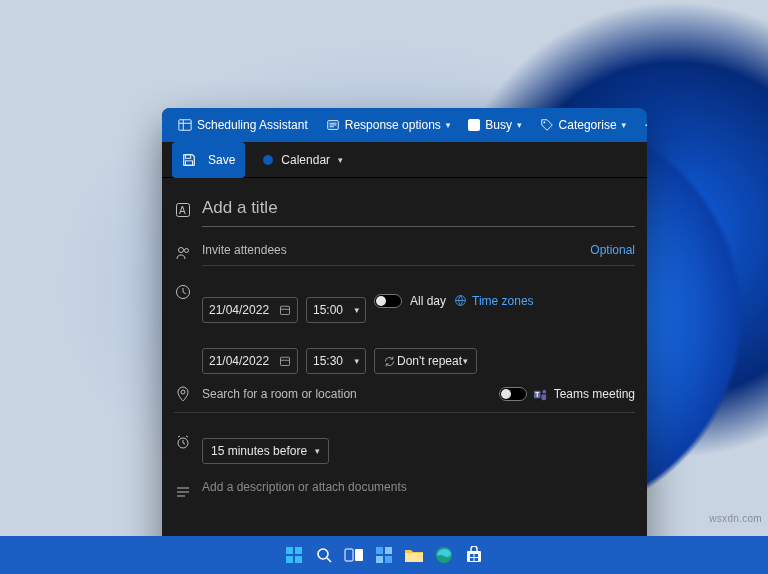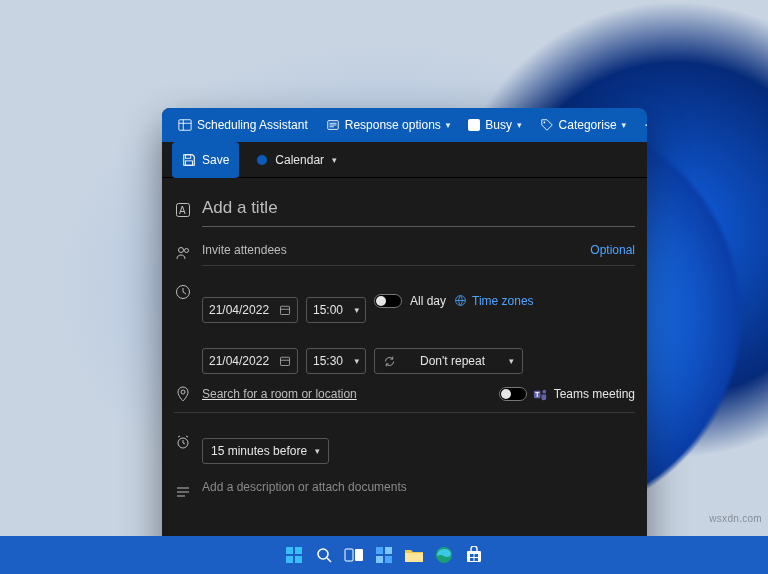--- a/index.html
+++ b/index.html
@@ -11,43 +11,43 @@
     radial-gradient(ellipse at 50% 50%, #9db9e0 0%, #c8d4e2 60%);
   }
   .watermark { position: absolute; right: 6px; bottom: 50px; font-size: 10px; color: rgba(0,0,0,.35); letter-spacing:.3px;}
   .taskbar { position: absolute; left: 0; right: 0; bottom: 0; height: 38px; background: #1c5fc4; display: flex; justify-content: center; align-items: center; gap: 8px; }
   .taskbar .tbicon { width: 22px; height: 22px; display:flex; align-items:center; justify-content:center; border-radius:3px;}
   .window { position: absolute; left: 162px; top: 108px; width: 485px; background: #1b1b1b; border-radius: 8px; box-shadow: 0 18px 40px rgba(0,0,0,.45); overflow: hidden; color: #e6e6e6; font-size: 12px; }
   .ribbon { height: 34px; background: #0b5bb9; display: flex; align-items: center; gap: 6px; padding: 4px 10px; color: #fff; }
   .ribbon-item { display: flex; align-items: center; gap: 5px; padding: 4px 6px; border-radius: 3px; cursor: pointer; white-space: nowrap; }
   .chev { font-size: 9px; opacity: .9; }
   .savebar { height: 36px; background: #1b1b1b; display: flex; align-items: center; gap: 10px; padding: 0 10px; border-bottom: 1px solid #000; }
-  .save-btn { background: #0b5bb9; color: #fff; border: none; border-radius: 4px; padding: 11px 10px; display: flex; align-items: center; gap: 6px; font-size: 12px; cursor: pointer; }
+  .save-btn { background: #0b5bb9; color: #fff; border: none; border-radius: 4px; padding: 11px 10px; display: flex; align-items: center; gap: 12px; font-size: 12px; cursor: pointer; }
   .cal-pill { display: flex; align-items: center; gap: 8px; padding: 4px 8px; border-radius: 4px; cursor: pointer;}
   .dot { width: 10px; height: 10px; border-radius: 50%; background: #0b5bb9; }
   .body { padding: 8px 12px 12px 12px; }
   .row { display: flex; align-items: center; gap: 10px; padding: 6px 0; }
   .rowicon { width: 18px; flex: 0 0 18px; display: flex; align-items: flex-start; justify-content: center; color: #bdbdbd; }
   .title-input { flex: 1; background: transparent; border: none; border-bottom: 1px solid #5a5a5a; color: #14b8a6; font-size: 17px; padding: 6px 0 8px 0; outline: none; }
   .title-input::placeholder { color: #bdbdbd; }
   .attendees { flex:1; display: flex; align-items:center; justify-content: space-between; border-bottom: 1px solid #3a3a3a; padding: 4px 0 8px 0;}
   .attendees input { flex:1; background: transparent; border: none; color: #e6e6e6; font-size: 12px; outline: none;}
   .attendees input::placeholder { color: #bdbdbd; }
   .optional { color: #4aa6ff; font-size: 12px; cursor:pointer;}
   .field { display: flex; align-items: center; gap: 6px; border: 1px solid #555; border-radius: 3px; height: 26px; padding: 0 6px; background: #1b1b1b; margin-top: 19px; }
   .field input { background: transparent; border: none; color: #e6e6e6; font-size: 12px; outline: none; width: 100%; }
   .date-field { width: 96px; }
   .time-field { width: 60px; justify-content: space-between; }
-  .repeat-field { padding: 0 8px; gap: 24px;}
+  .repeat-field { padding: 0 8px; gap: 1px;}
   .toggle { width: 28px; height: 14px; border-radius: 8px; background: #000; border:1px solid #777; position: relative; cursor:pointer;}
   .toggle .knob { position:absolute; left:1px; top:1px; width:10px; height:10px; border-radius:50%; background:#e6e6e6;}
   .link { color:#4aa6ff; cursor:pointer; display:flex; align-items:center; gap:5px;}
   .plain { color:#e6e6e6;}
   .loc-row { border-bottom: 1px solid #3a3a3a; padding-bottom: 10px;}
-  .loc-input { flex:1; background:transparent; border:none; color:#e6e6e6; outline:none; font-size:12px;text-decoration:underline;}
+  .loc-input { flex:1; background:transparent; border:none; color:#e6e6e6; outline:none; font-size:12px;}
   .loc-input::placeholder{color:#bdbdbd;}
   .teams { display:flex; align-items:center; gap:6px;}
   .reminder-field { padding: 8px 8px; gap:8px; }
   .desc { margin-top:4px; }
   .desc textarea { width:100%; height:70px; resize:none; background:transparent; border:none; color:#e6e6e6; outline:none; font-size:12px; }
   .desc textarea::placeholder{color:#8a8a8a;}
   .fmt-bar { display:flex; align-items:center; gap:14px; padding:8px 4px 2px 28px; border-top:1px solid #333; margin-top:6px;}
   .fmt-bar span { cursor:pointer; display:inline-flex; }
   svg { display:block; }
 </style>

